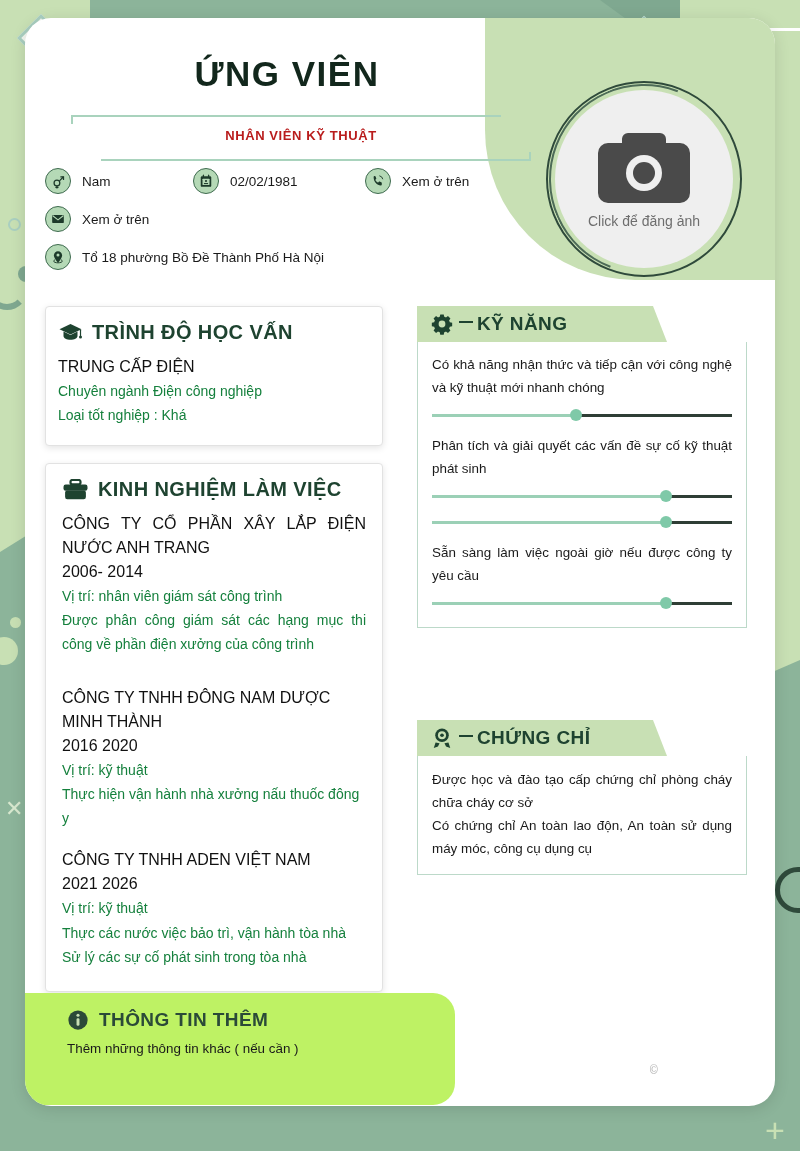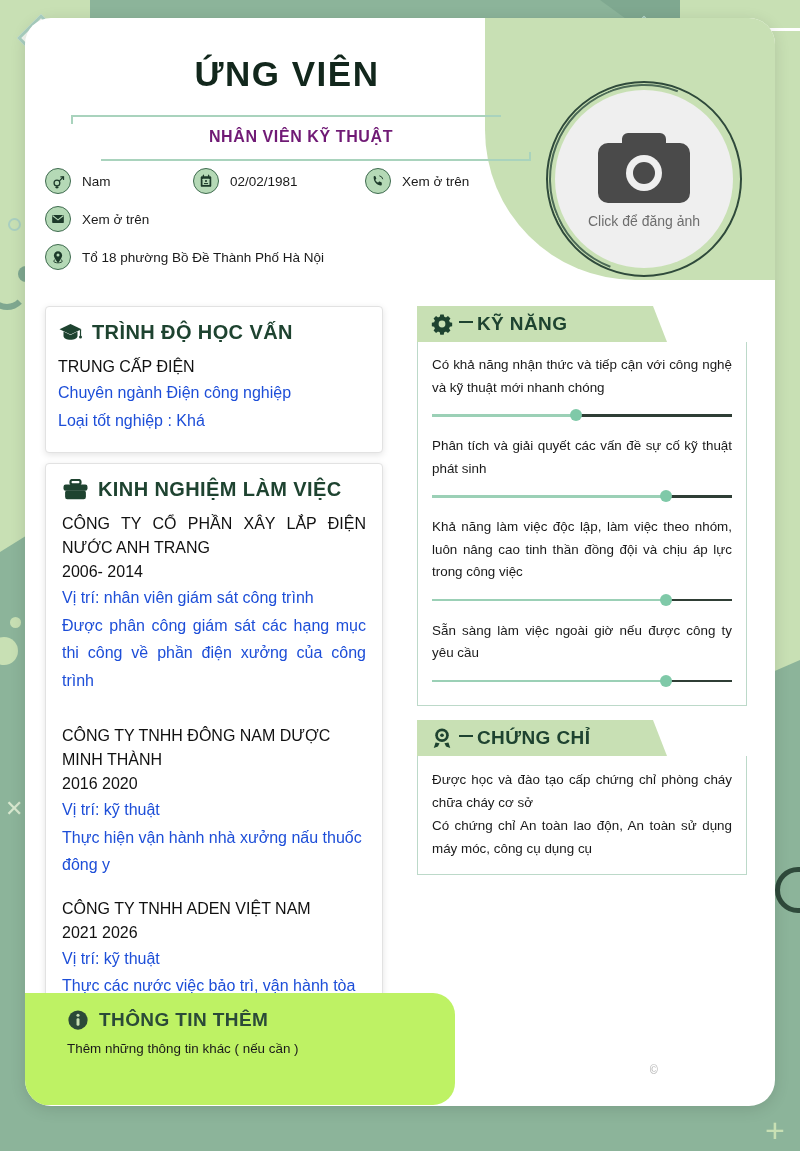--- a/index.html
+++ b/index.html
@@ -119,22 +119,22 @@
   .rule-top {
     position: absolute; left: 0; top: 0; width: 430px; height: 9px;
     border-top: 2px solid #a9d3bd; border-left: 2px solid #a9d3bd;
   }
   .rule-bot {
     position: absolute; left: 30px; bottom: 0; width: 430px; height: 9px;
     border-bottom: 2px solid #a9d3bd; border-right: 2px solid #a9d3bd;
   }
   .job-title {
     position: absolute; left: 46px; top: 110px; width: 460px;
-    text-align: center; font-size: 16px; font-weight: bold;
-    letter-spacing: .6px; color: #701a75;
+    text-align: center; font-size: 13px; font-weight: bold;
+    letter-spacing: .6px; color: #b91c1c;
   }
 
   
   .contacts { position: absolute; left: 20px; top: 144px; width: 500px; }
   .contact-row { display: flex; align-items: center; height: 38px; }
   .contact-item { display: flex; align-items: center; }
   .ci-gender { width: 148px; }
   .ci-dob { width: 172px; text-align: center; }
   .c-ico {
     width: 26px; height: 26px; border-radius: 50%;
@@ -189,21 +189,21 @@
   .sec-head .s-ico { color: #1e4330; display: flex; }
   .sec-head .s-txt {
     font-size: 20px; font-weight: bold; letter-spacing: .4px;
     color: #1e4330;
   }
 
   .row-strong {
     font-size: 16px; font-weight: normal; color: #111; line-height: 1.5;
   }
   .row-normal {
-    font-size: 16px; color: #1d4ed8; line-height: 1.72;
+    font-size: 14px; color: #15803d; line-height: 1.72;
   }
   .row-justify { text-align: justify; }
   .job-block { margin-bottom: 4px; }
   .job-gap { height: 26px; }
   .job-gap-sm { height: 14px; }
 
   
   .rsec { position: absolute; }
   .rsec-skill { left: 392px; top: 288px; width: 330px; }
   .rsec-cert { left: 392px; top: 702px; width: 330px; }
@@ -492,21 +492,20 @@
       <div class="skill-item">
         <div class="skill-text">Phân tích và giải quyết các vấn đề sự cố kỹ thuật phát sinh</div>
         <div class="slider">
           <div class="slider-track-full"></div>
           <div class="slider-track-fill" style="width: 78%;"></div>
           <div class="slider-knob" style="left: 78%;"></div>
         </div>
       </div>
 
       <div class="skill-item">
-        <div class="skill-text">Khả năng làm việc độc lập, làm việc theo nhóm, luôn nâng cao tinh thần đồng đội và chịu áp lực trong công việc</div>
         <div class="slider">
           <div class="slider-track-full"></div>
           <div class="slider-track-fill" style="width: 78%;"></div>
           <div class="slider-knob" style="left: 78%;"></div>
         </div>
       </div>
 
       <div class="skill-item">
         <div class="skill-text">Sẵn sàng làm việc ngoài giờ nếu được công ty yêu cầu</div>
         <div class="slider">

